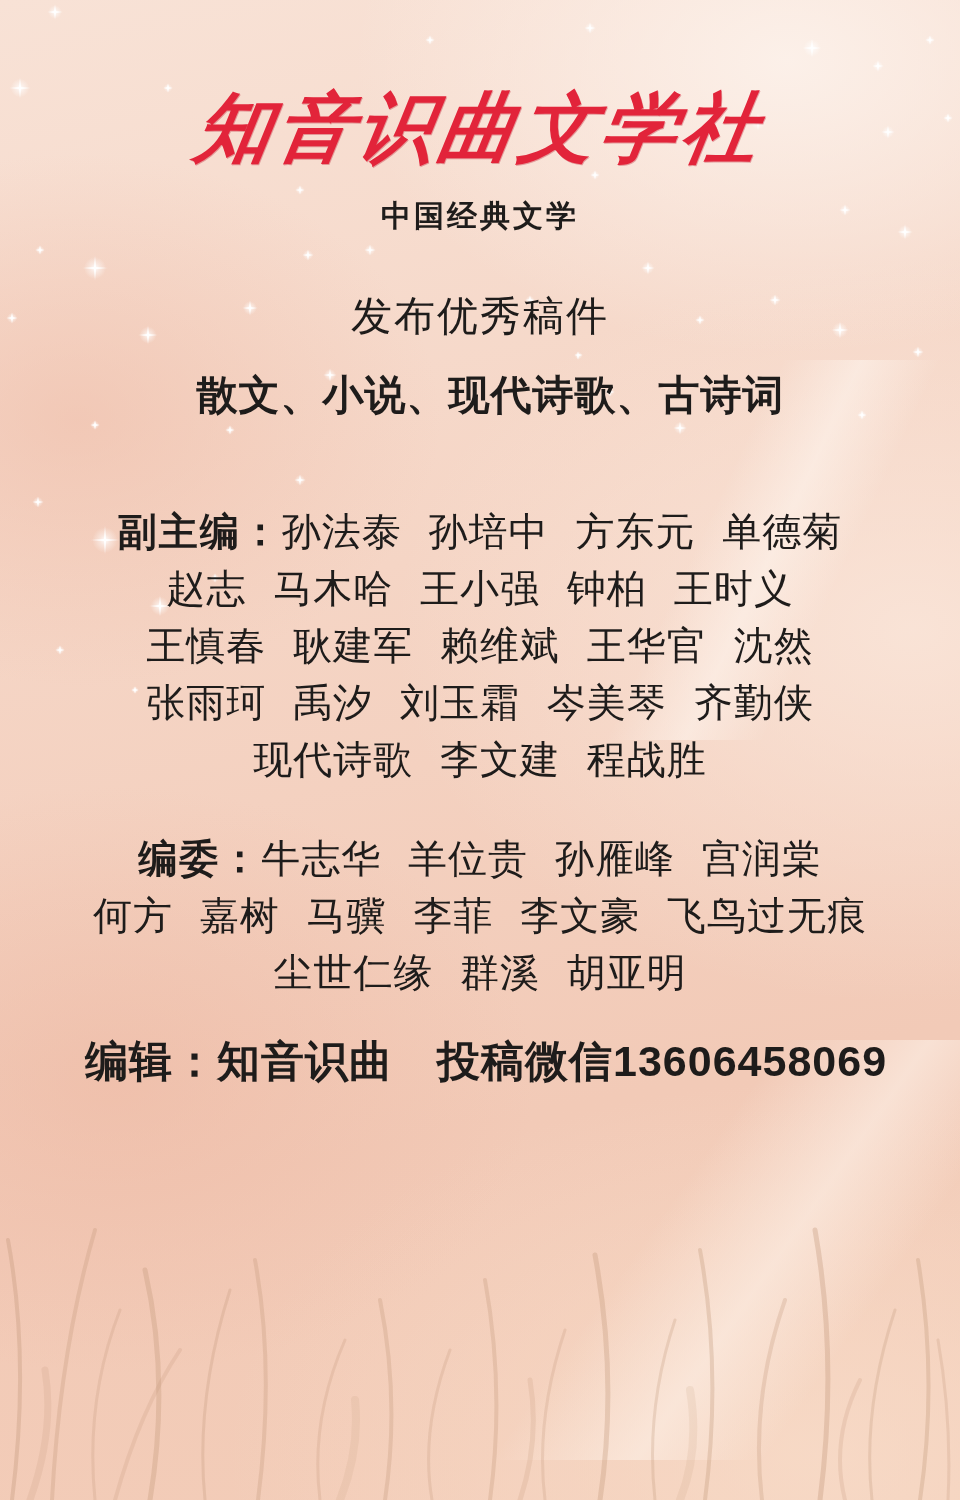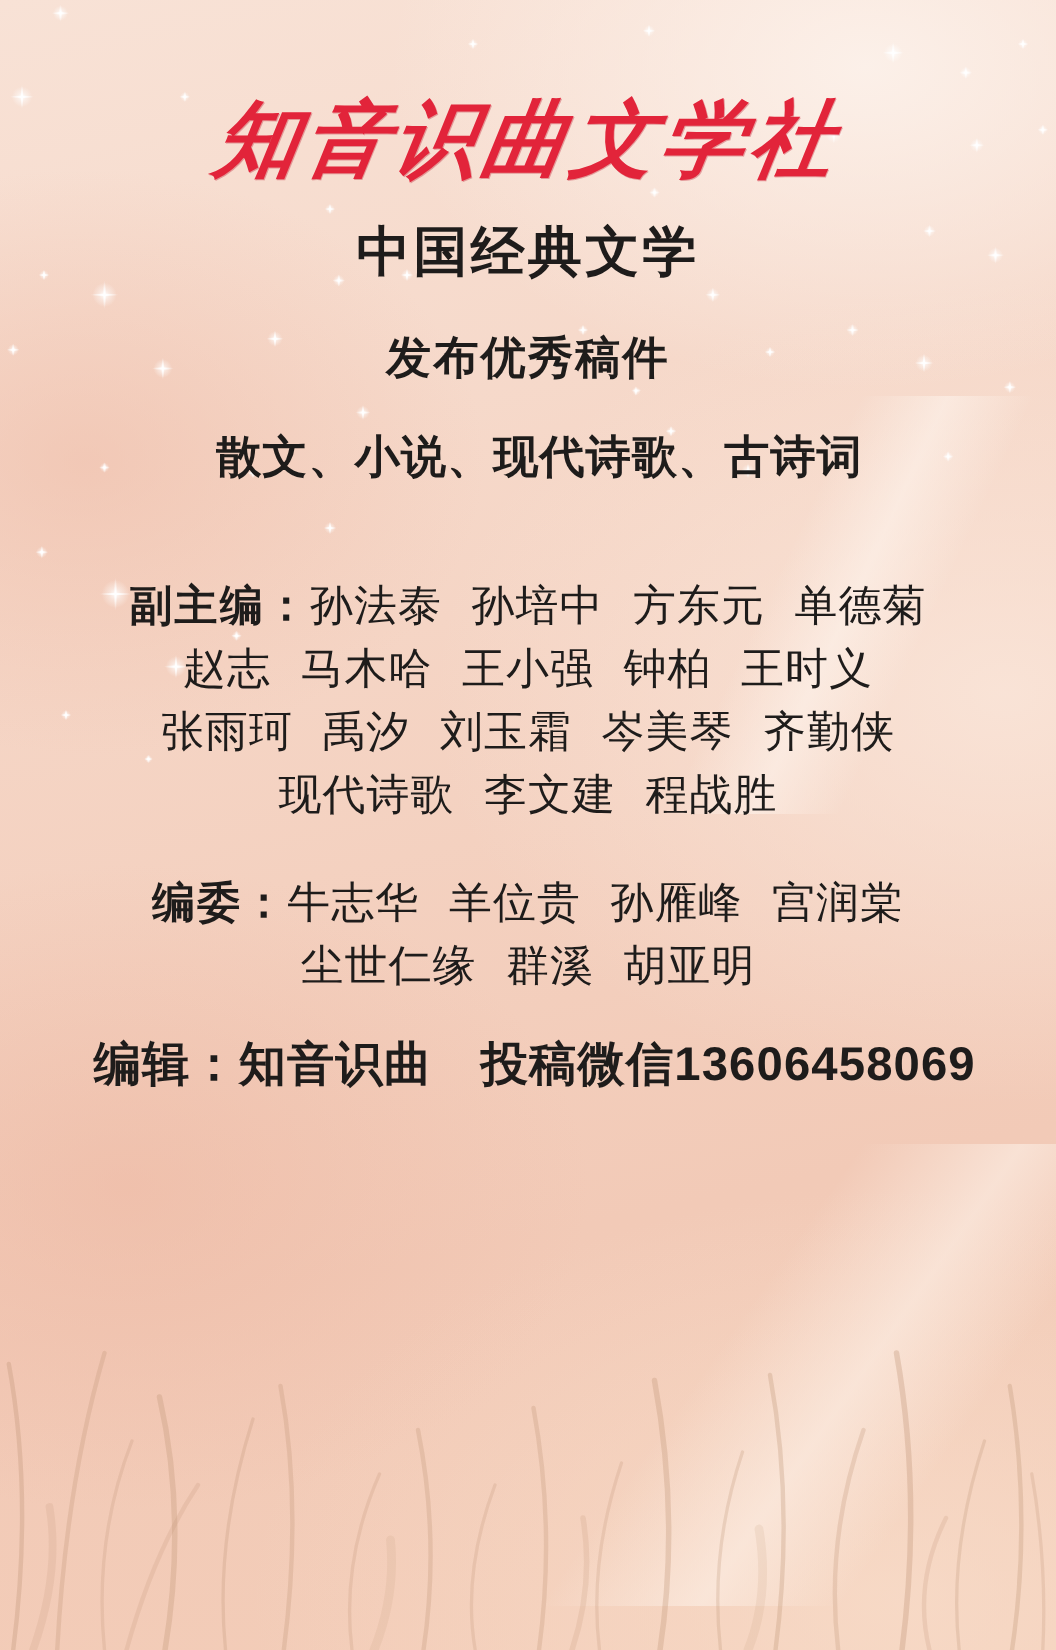--- a/index.html
+++ b/index.html
@@ -38,23 +38,23 @@
 
   .main-title{
     margin-top:76px;height:104px;line-height:104px;
     font-size:76px;font-weight:900;letter-spacing:5px;
     color:#e2243a;
     transform:skewX(-9deg);
     font-style:italic;
     text-shadow:1px 1px 0 rgba(190,20,40,.35);
     white-space:nowrap;
   }
-  .subtitle{margin-top:16px;font-size:49px;font-weight:900;letter-spacing:3px;}
-  .tagline-1{margin-top:36px;font-size:41px;font-weight:700;letter-spacing:2px;}
-  .tagline-2{margin-top:35px;font-size:41px;font-weight:900;letter-spacing:1px;padding-left:21px;}
+  .subtitle{margin-top:16px;font-size:30px;font-weight:900;letter-spacing:3px;}
+  .tagline-1{margin-top:52px;font-size:41px;font-weight:400;letter-spacing:2px;}
+  .tagline-2{margin-top:24px;font-size:41px;font-weight:900;letter-spacing:1px;padding-left:21px;}
 
   .section{font-size:39px;line-height:57px;font-weight:400;word-spacing:15px;letter-spacing:1px;text-align:center;}
   .section .sec-label{font-weight:800;letter-spacing:2px;word-spacing:0;}
   .section-1{margin-top:80px;}
   .section-2{margin-top:56px;}
   .section-3{margin-top:42px;}
 
   .note{
     margin-top:50px;text-align:left;padding-left:80px;
     font-size:36px;font-weight:400;letter-spacing:1px;
@@ -153,24 +153,26 @@
 
   <div class="content">
     <div class="main-title">知音识曲文学社</div>
     <div class="subtitle">中国经典文学</div>
     <div class="tagline-1">发布优秀稿件</div>
     <div class="tagline-2">散文、小说、现代诗歌、古诗词</div>
 
     <div class="section section-1">
         <div class="name-line"><span class="sec-label">副主编：</span>孙法泰 孙培中 方东元 单德菊</div>
         <div class="name-line">赵志 马木哈 王小强 钟柏 王时义</div>
+        <div class="name-line">王慎春 耿建军 赖维斌 王华官 沈然</div>
         <div class="name-line">张雨珂 禹汐 刘玉霜 岑美琴 齐勤侠</div>
         <div class="name-line">现代诗歌 李文建 程战胜</div>
       </div>
     <div class="section section-3">
         <div class="name-line"><span class="sec-label">编委：</span>牛志华 羊位贵 孙雁峰 宫润棠</div>
+        <div class="name-line">何方 嘉树 马骥 李菲 李文豪 飞鸟过无痕</div>
         <div class="name-line">尘世仁缘 群溪 胡亚明</div>
       </div>
 
     <div class="footer-line">编辑：知音识曲　投稿微信13606458069</div>
   </div>
 
 </div>
 
 </body></html>

